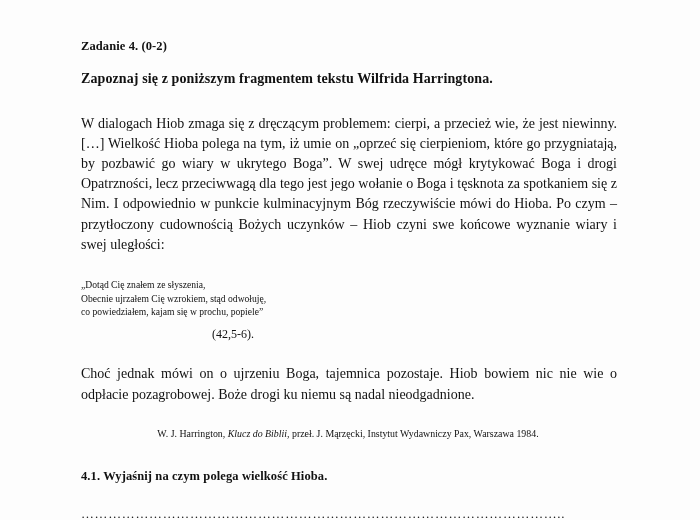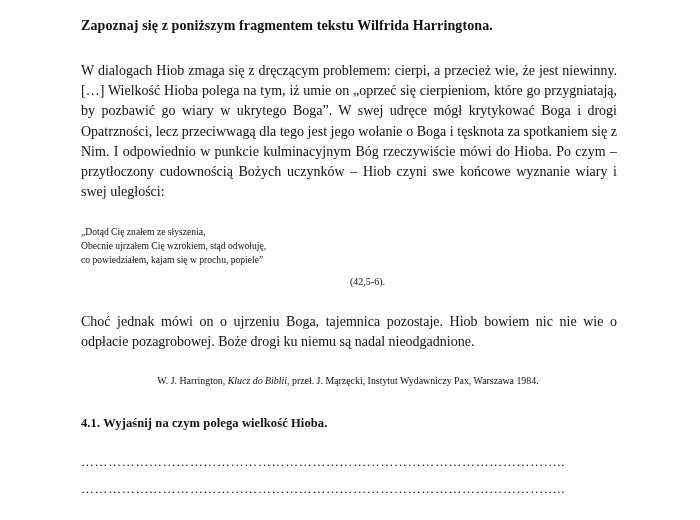--- a/index.html
+++ b/index.html
@@ -60,22 +60,22 @@
   .quote-block {
     margin-top: 23px;
     font-size: 9.6px;
     line-height: 13.6px;
     text-align: left;
   }
   .quote-line {
     white-space: pre;
   }
   .quote-citation {
-    font-size: 10px;
-    text-align: right;
+    font-size: 12px;
+    text-align: center;
     margin-top: 9px;
     padding-right: 232px;
   }
 
   
   .attribution {
     font-size: 9.9px;
     line-height: 13px;
     text-align: center;
     margin-top: 22px;
@@ -107,20 +107,21 @@
     overflow: hidden;
     white-space: nowrap;
     width: 536px;
   }
 </style>
 </head>
 <body>
 
 <div class="page">
 
+  <div class="task-header">Zadanie 4. (0-2)</div>
 
   <div class="task-instruction">Zapoznaj się z poniższym fragmentem tekstu Wilfrida Harringtona.</div>
 
   <p class="body-para" id="intro-paragraph">W dialogach Hiob zmaga się z dręczącym problemem: cierpi, a przecież wie, że jest niewinny. […] Wielkość Hioba polega na tym, iż umie on „oprzeć się cierpieniom, które go przygniatają, by pozbawić go wiary w ukrytego Boga”. W swej udręce mógł krytykować Boga i drogi Opatrzności, lecz przeciwwagą dla tego jest jego wołanie o Boga i tęsknota za spotkaniem się z Nim. I odpowiednio w punkcie kulminacyjnym Bóg rzeczywiście mówi do Hioba. Po czym – przytłoczony cudownością Bożych uczynków – Hiob czyni swe końcowe wyznanie wiary i swej uległości:</p>
 
   <div class="quote-block">
     <div class="quote-line">„Dotąd Cię znałem ze słyszenia,</div>
     <div class="quote-line">Obecnie ujrzałem Cię wzrokiem, stąd odwołuję,</div>
     <div class="quote-line">co powiedziałem, kajam się w prochu, popiele”</div>
     <div class="quote-citation">(42,5-6).</div>

